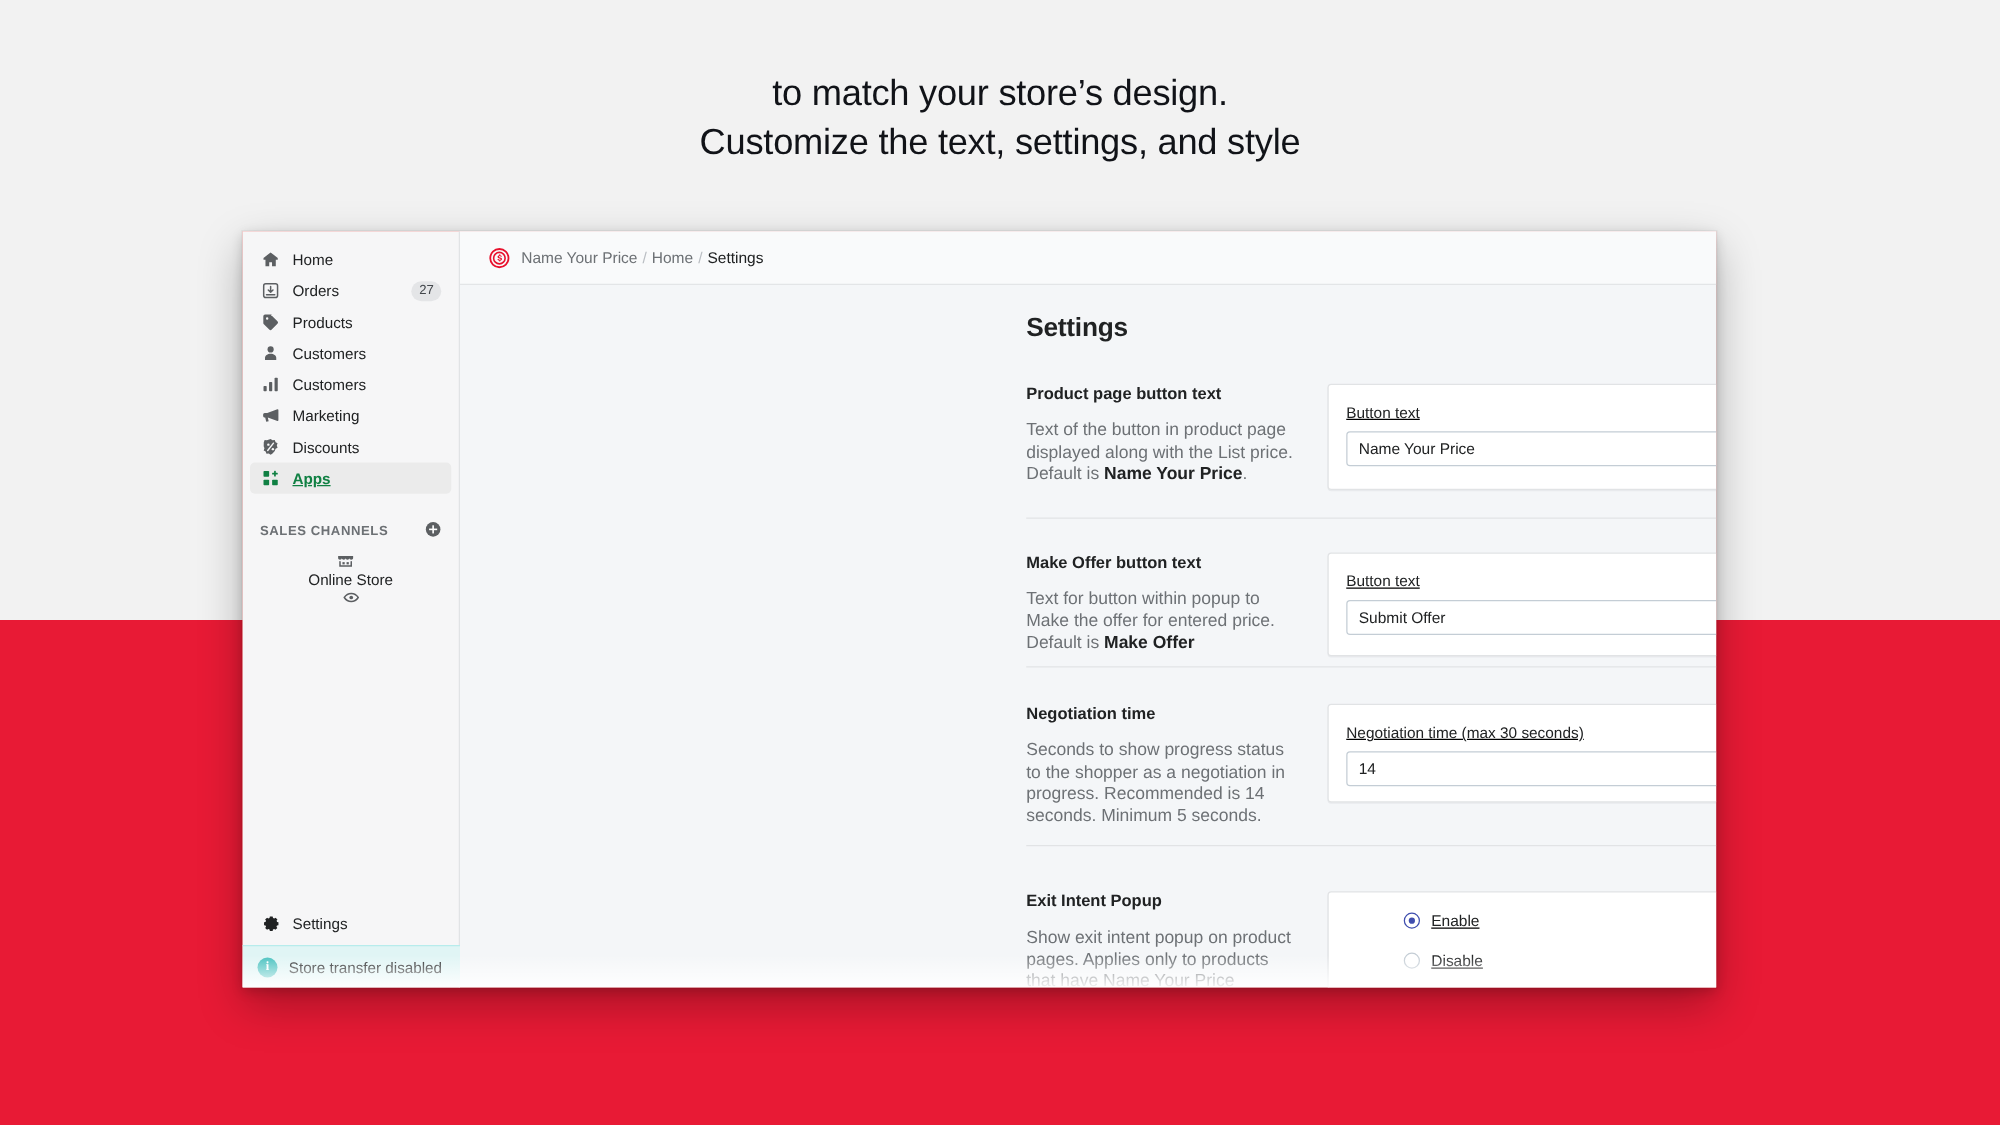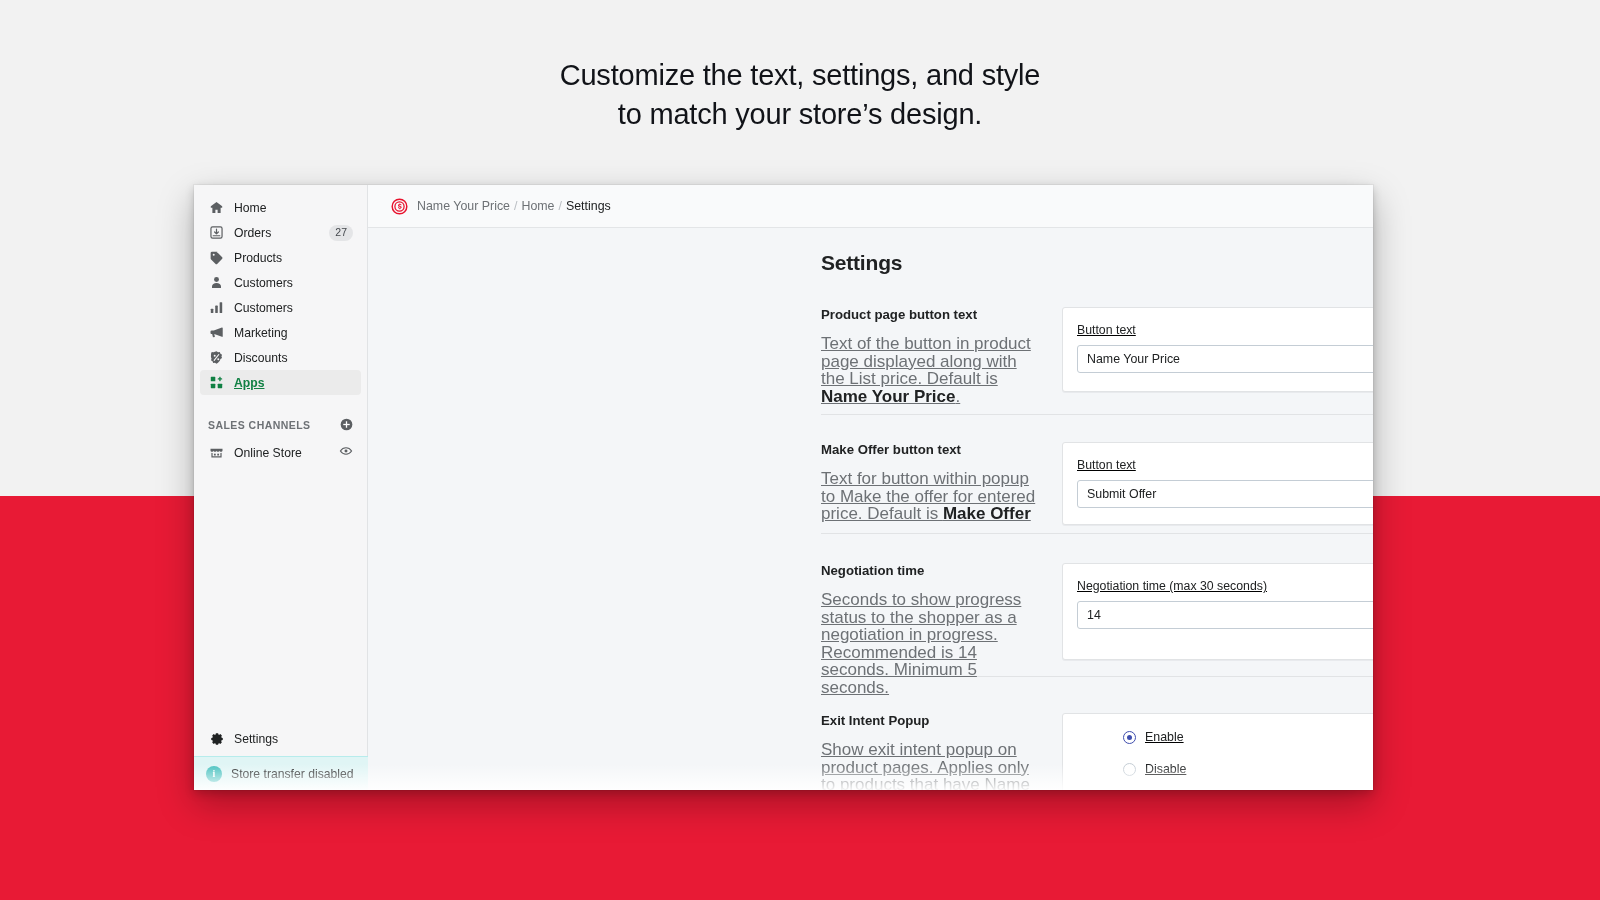--- a/index.html
+++ b/index.html
@@ -90,57 +90,57 @@
   #page-inner{position:relative;width:100%;height:100%;}
 
   #page-title{
     position:absolute;left:453px;top:22px;font-size:21px;font-weight:700;color:#202223;letter-spacing:-.2px;
   }
   .hr{position:absolute;left:453px;width:705px;height:1px;background:#e1e3e5;}
 
   .row{position:absolute;left:453px;width:705px;}
   .row .left{position:absolute;left:0;top:0;width:215px;}
   .row .rtitle{font-size:13.2px;font-weight:700;color:#202223;margin-bottom:13px;}
-  .row .rdesc{font-size:17px;line-height:17.5px;color:#6d7175;text-decoration:underline;}
+  .row .rdesc{font-size:14px;line-height:17.5px;color:#6d7175;}
   .row .rdesc b{color:#202223;font-weight:700;}
   .card{
     position:absolute;left:241px;top:0;width:452px;background:#fff;
     border:1px solid #e1e3e5;border-radius:3px;box-sizing:border-box;
     box-shadow:0 1px 0 rgba(22,29,37,.05);
   }
   .card-pad{padding:15px 14px 16px 14px;text-decoration:underline;}
   .field-label{font-size:12.3px;color:#202223;margin-bottom:8px;}
   .input-wrap{position:relative;}
   .tinput{
     width:100%;box-sizing:border-box;height:28px;border:1px solid #c4cdd5;border-radius:3px;
     background:#fff;font-family:"Liberation Sans",sans-serif;font-size:12.4px;color:#202223;
     padding:0 9px;outline:none;
   }
 
-  .radio-row{display:flex;align-items:center;margin-bottom:0;cursor:pointer;padding-left:46px;}
+  .radio-row{display:flex;align-items:flex-start;margin-bottom:0;cursor:pointer;padding-left:46px;}
   .radio-row + .radio-row{margin-top:18px;}
   .radio{
     width:13px;height:13px;border-radius:50%;border:1px solid #c4cdd5;background:#fff;
     margin-right:9px;flex:0 0 13px;box-sizing:border-box;position:relative;
   }
   .radio.on{border:1px solid #3f4eae;background:#fff;}
   .radio.on:after{
     content:"";position:absolute;left:3px;top:3px;width:5px;height:5px;border-radius:50%;background:#3f4eae;
   }
   .radio-lbl{font-size:12.4px;color:#202223;}
 </style>
 </head>
 <body>
 
 <div id="bg-top"></div>
 <div id="bg-red"></div>
 
 <div id="headline">
+  <span class="l">to match your store’s design.</span>
   <span class="l">Customize the text, settings, and style</span>
-  <span class="l">to match your store’s design.</span>
 </div>
 
 <div id="window">
 
   <div id="sidebar">
     <div class="nav-list" id="nav-list">
         <div class="nav-item">
           <span class="ico">
             <svg width="15" height="15" viewBox="0 0 20 20" fill="#5c5f62">
               <path d="M10 2.6 2.4 8.4v1.9h2.1v7.1h4V13h3v4.4h4v-7.1h2.1V8.4z"></path>
@@ -223,21 +223,21 @@
       <span class="st">SALES CHANNELS</span>
       <span>
         <svg width="13" height="13" viewBox="0 0 20 20">
             <circle cx="10" cy="10" r="9" fill="#5c5f62"></circle>
             <rect x="9" y="5" width="2" height="10" fill="#fff"></rect>
             <rect x="5" y="9" width="10" height="2" fill="#fff"></rect>
           </svg>
       </span>
     </div>
 
-    <div class="nav-item" style="margin:3px 6px 0 6px;">
+    <div class="nav-item" style="margin:3px 6px 0 6px;flex-direction:column;">
       <span class="ico">
         <svg width="15" height="15" viewBox="0 0 20 20" fill="#5c5f62">
           <path d="M2 5h16v2.2c0 1-.9 1.8-2 1.8s-2-.8-2-1.8c0 1-.9 1.8-2 1.8s-2-.8-2-1.8c0 1-.9 1.8-2 1.8S6 8.2 6 7.2c0 1-.9 1.8-2 1.8S2 8.2 2 7.2V5z"></path>
           <path d="M3.2 10.3v6.2h13.6v-6.2a3 3 0 0 1-1.6.3v4.4H4.8v-4.4a3 3 0 0 1-1.6-.3z"></path>
           <rect x="6.6" y="11.6" width="2.4" height="2.4"></rect>
             <rect x="11" y="11.6" width="2.4" height="2.4"></rect>
         </svg>
       </span>
       <span class="lbl">Online Store</span>
       <span>
@@ -306,21 +306,21 @@
                   <div class="field-label">Button text</div>
                   <div class="input-wrap"><input class="tinput" type="text" placeholder="Button text" value="Submit Offer" style=""></div>
                 </div>
               </div>
             </div>
             <div class="row" style="top: 334px;">
               <div class="left">
                 <div class="rtitle">Negotiation time</div>
                 <div class="rdesc"><span>Seconds to show progress status to the shopper as a negotiation in progress. Recommended is 14 seconds. Minimum 5 seconds.</span></div>
               </div>
-              <div class="card" style="height: 97px;">
+              <div class="card" style="height: 79px;">
                 <div class="card-pad">
                   <div class="field-label">Negotiation time (max 30 seconds)</div>
                   <div class="input-wrap"><input class="tinput" type="text" placeholder="Negotiation time (max 30 seconds)" value="14" style=""></div>
                 </div>
               </div>
             </div>
             <div class="row" style="top: 484px;">
               <div class="left">
                 <div class="rtitle">Exit Intent Popup</div>
                 <div class="rdesc"><span>Show exit intent popup on product pages. Applies only to products that have Name Your Price enabled.</span></div>

